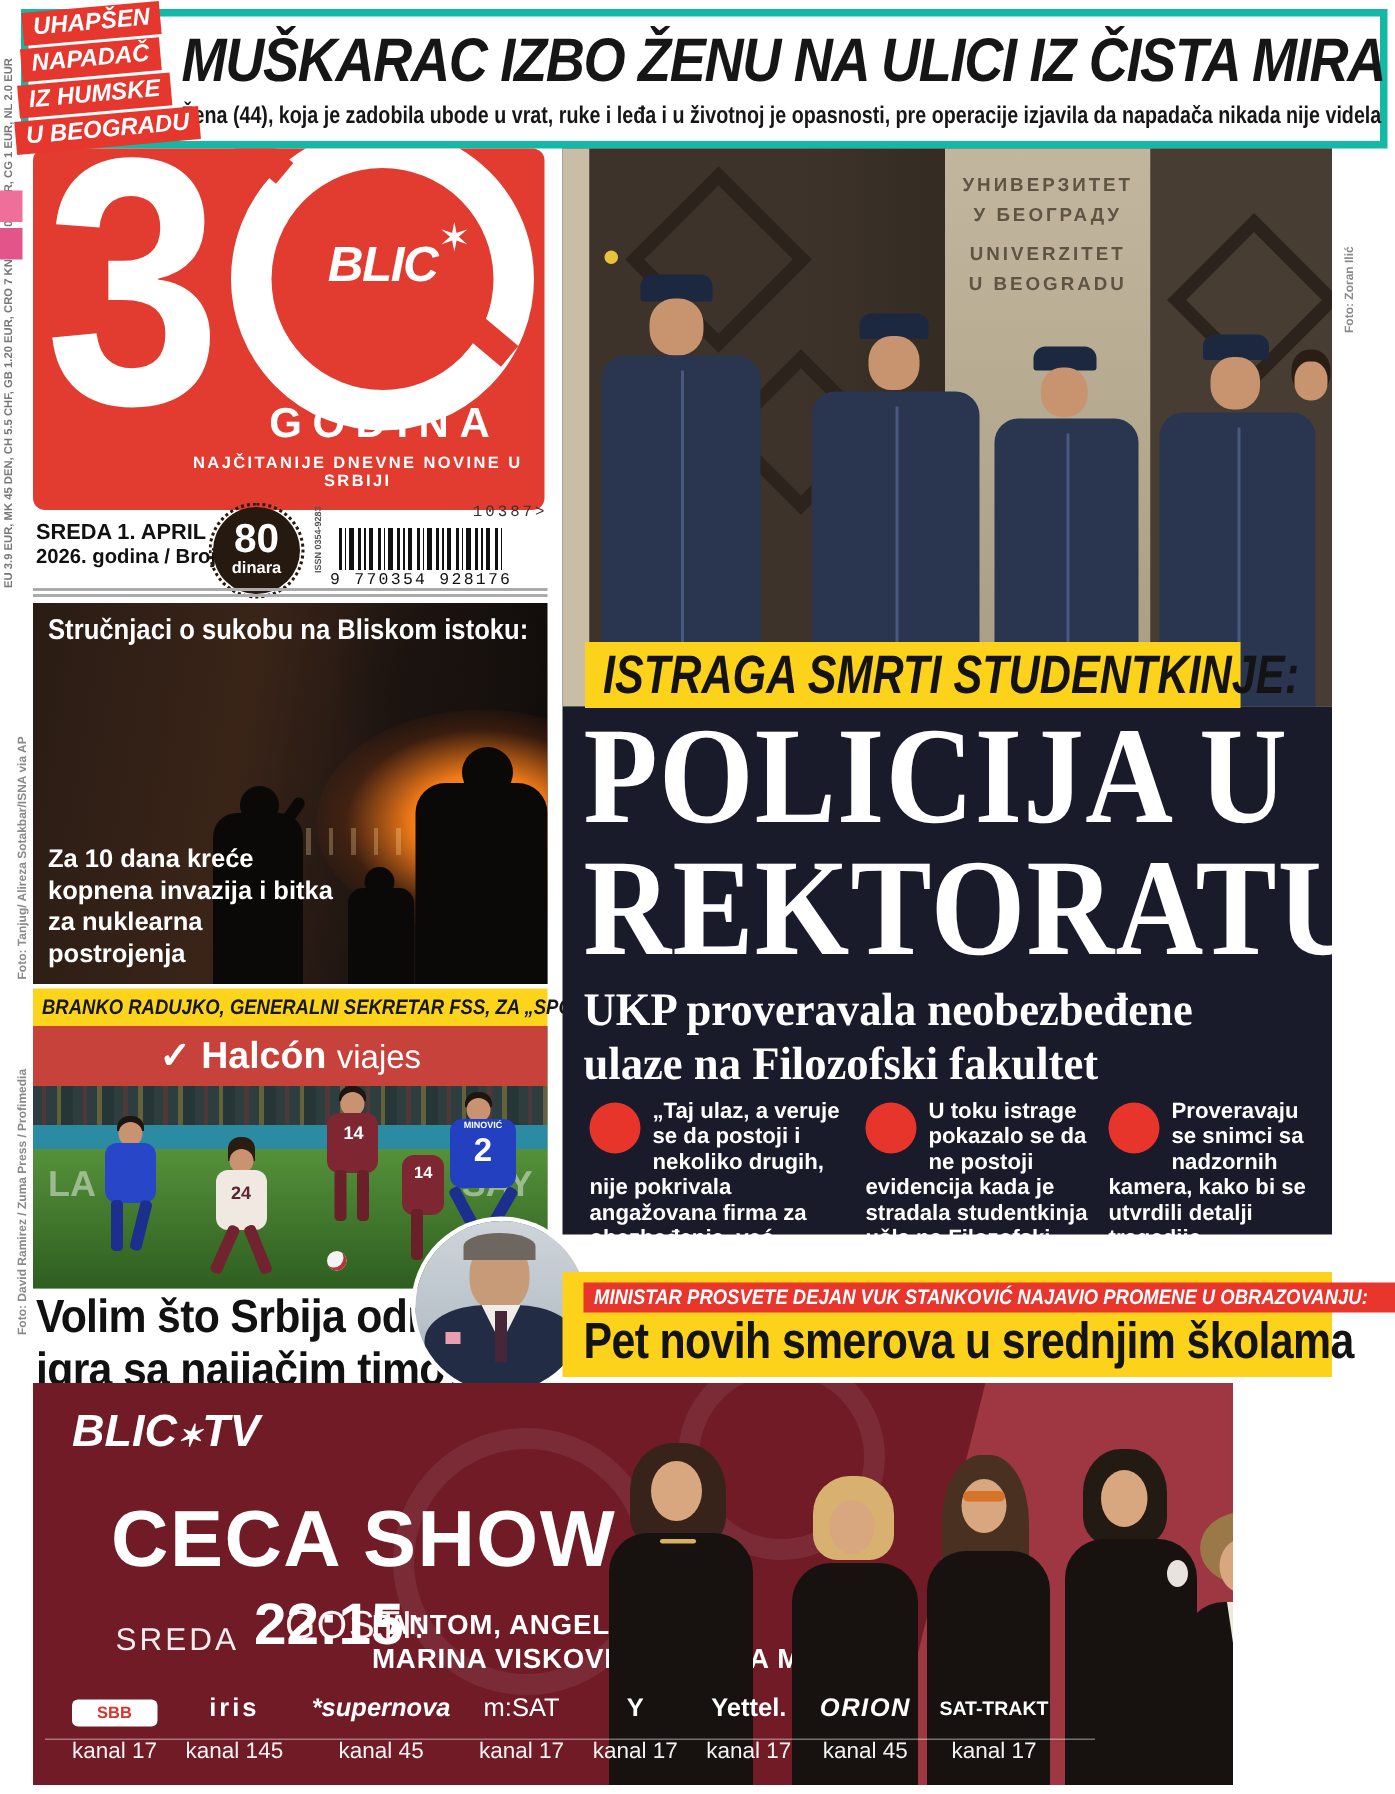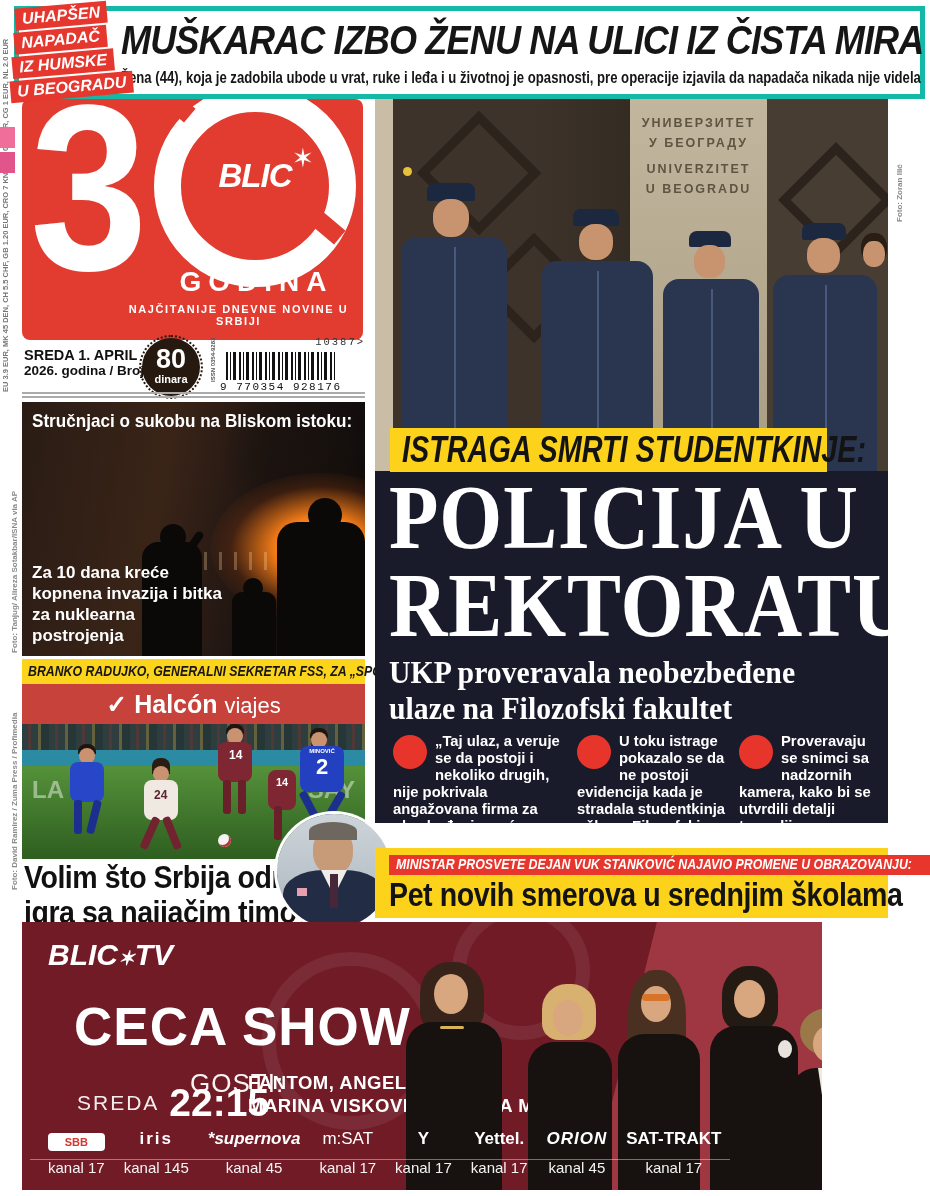--- a/index.html
+++ b/index.html
@@ -118,21 +118,21 @@
   #tv .chline{left:8px;top:237px;width:700px;height:1px;background:rgba(255,255,255,.4);z-index:6;}
   #tvch{left:26px;top:205px;display:flex;align-items:flex-end;gap:19px;z-index:6;}
   .ch{text-align:center;}
   .ch .nm{font-size:17px;font-weight:700;height:24px;line-height:24px;white-space:nowrap;}
   .ch .kn{font-size:15px;font-weight:400;margin-top:8px;opacity:.95;white-space:nowrap;}
   .ch.sbb .nm{background:#fff;color:#d5352c;font-size:11px;border-radius:4px;padding:0 5px;line-height:18px;height:18px;margin-top:3px;}
   .ch.iris .nm{letter-spacing:2px;font-weight:600;}
   .ch.sup .nm{font-style:italic;}
   .ch.msat .nm{font-weight:300;}
   .ch.orion .nm{font-style:italic;letter-spacing:1px;}
-  .ch.sat .nm{font-size:17px;text-align:right;}
+  .ch.sat .nm{font-size:13px;text-align:right;}
   .celeb{position:absolute;z-index:3;}
   .c-face{position:absolute;border-radius:50%;background:#d9a77f;}
   .c-hair{position:absolute;border-radius:45% 45% 30% 30%;}
   .c-body{position:absolute;background:#17120f;border-radius:26px 26px 0 0;}
   #tv .social{left:800px;top:30px;display:flex;gap:11px;z-index:5;}
   .soc{width:26px;height:26px;border-radius:50%;background:#fff;color:#8a2430;text-align:center;
        font-size:14px;line-height:26px;font-weight:800;}
   .ig{position:relative;}
   .ig::after{content:"";position:absolute;left:7px;top:7px;width:10px;height:10px;border:2px solid #8a2430;border-radius:4px;}
 </style>
@@ -375,21 +375,21 @@
     </div>
     <div class="celeb">
       <div class="c-hair" style="left:778px;top:86px;width:58px;height:48px;border-radius:50%;background:#9a7848;"></div>
       <div class="c-face" style="left:791px;top:104px;width:30px;height:36px;"></div>
       <div class="c-body" style="left:768px;top:146px;width:88px;height:122px;"></div>
       <div class="abs" style="left:796px;top:146px;width:22px;height:60px;background:#efe9df;clip-path:polygon(0 0,100% 0,60% 100%,40% 100%);"></div>
     </div>
 
     <div class="abs blictv"><span>BLIC</span><span style="font-size:20px;">✶</span><span>TV</span></div>
     <div class="abs show">CECA SHOW</div>
-    <div class="abs" style="left:55px;top:140px;display:flex;align-items:center;margin-top:19px;">
+    <div class="abs" style="left:55px;top:140px;display:flex;align-items:flex-end;">
       <span class="day">SREDA</span>
       <span class="time">22:15</span>
     </div>
     <div class="abs gosti">GOSTI:</div>
     <div class="abs guests">
       <span>FANTOM, ANGELLINA,</span><br>
       <span>MARINA VISKOVIĆ I MARIJA MIKIĆ</span>
     </div>
     <div class="abs social">
       <div class="soc">f</div>

